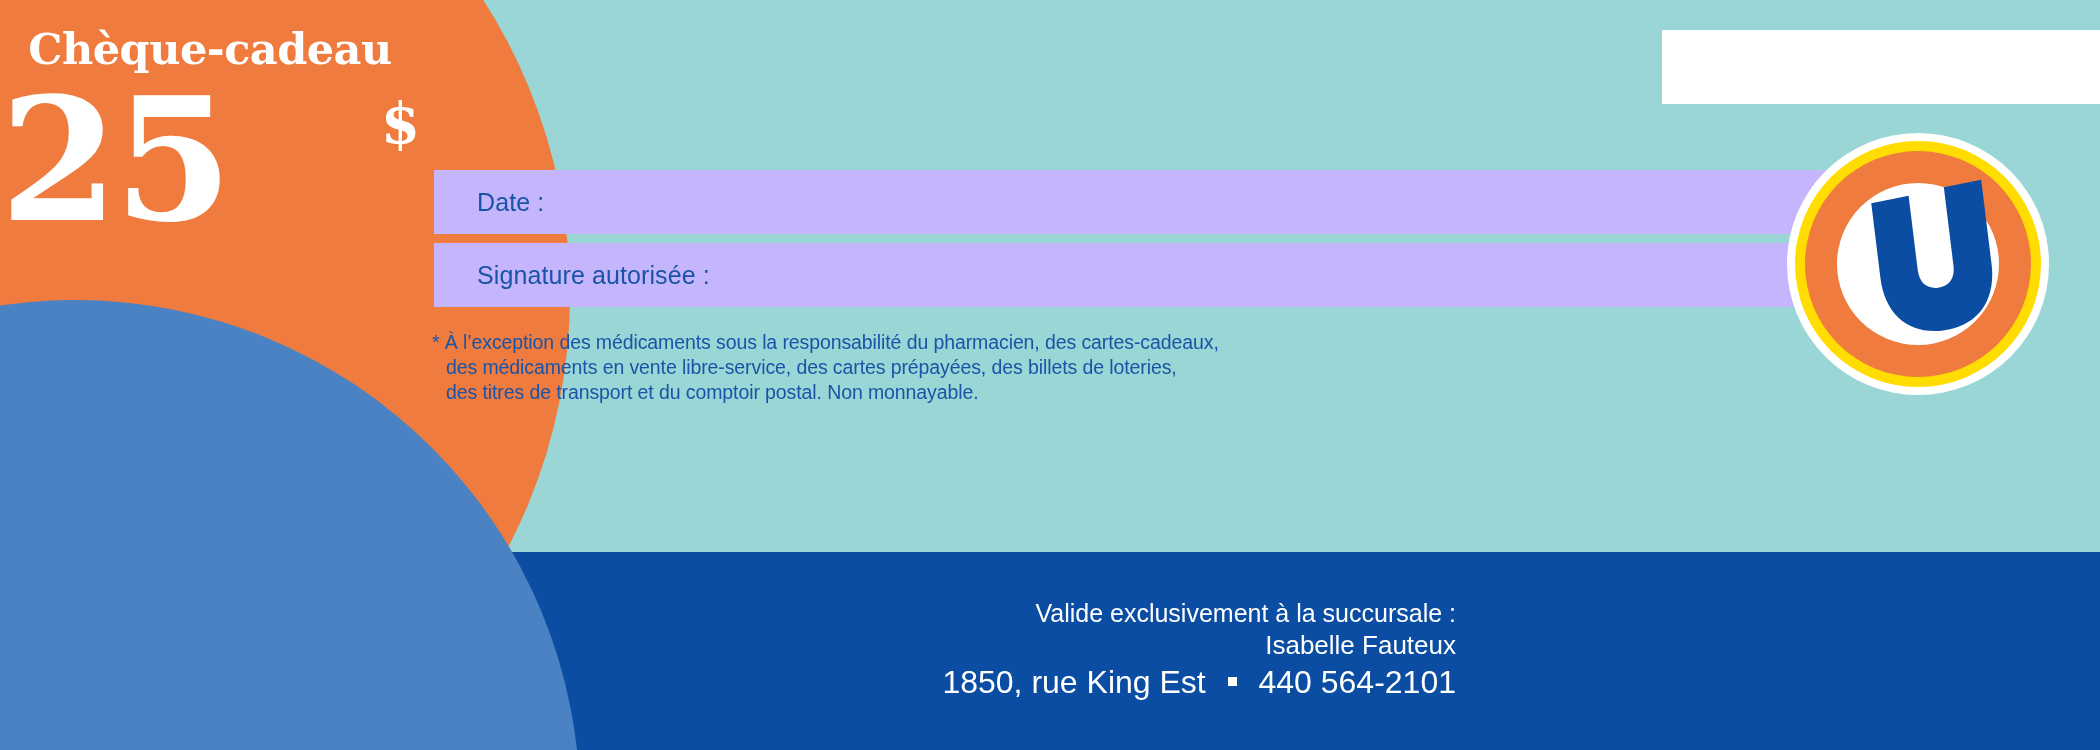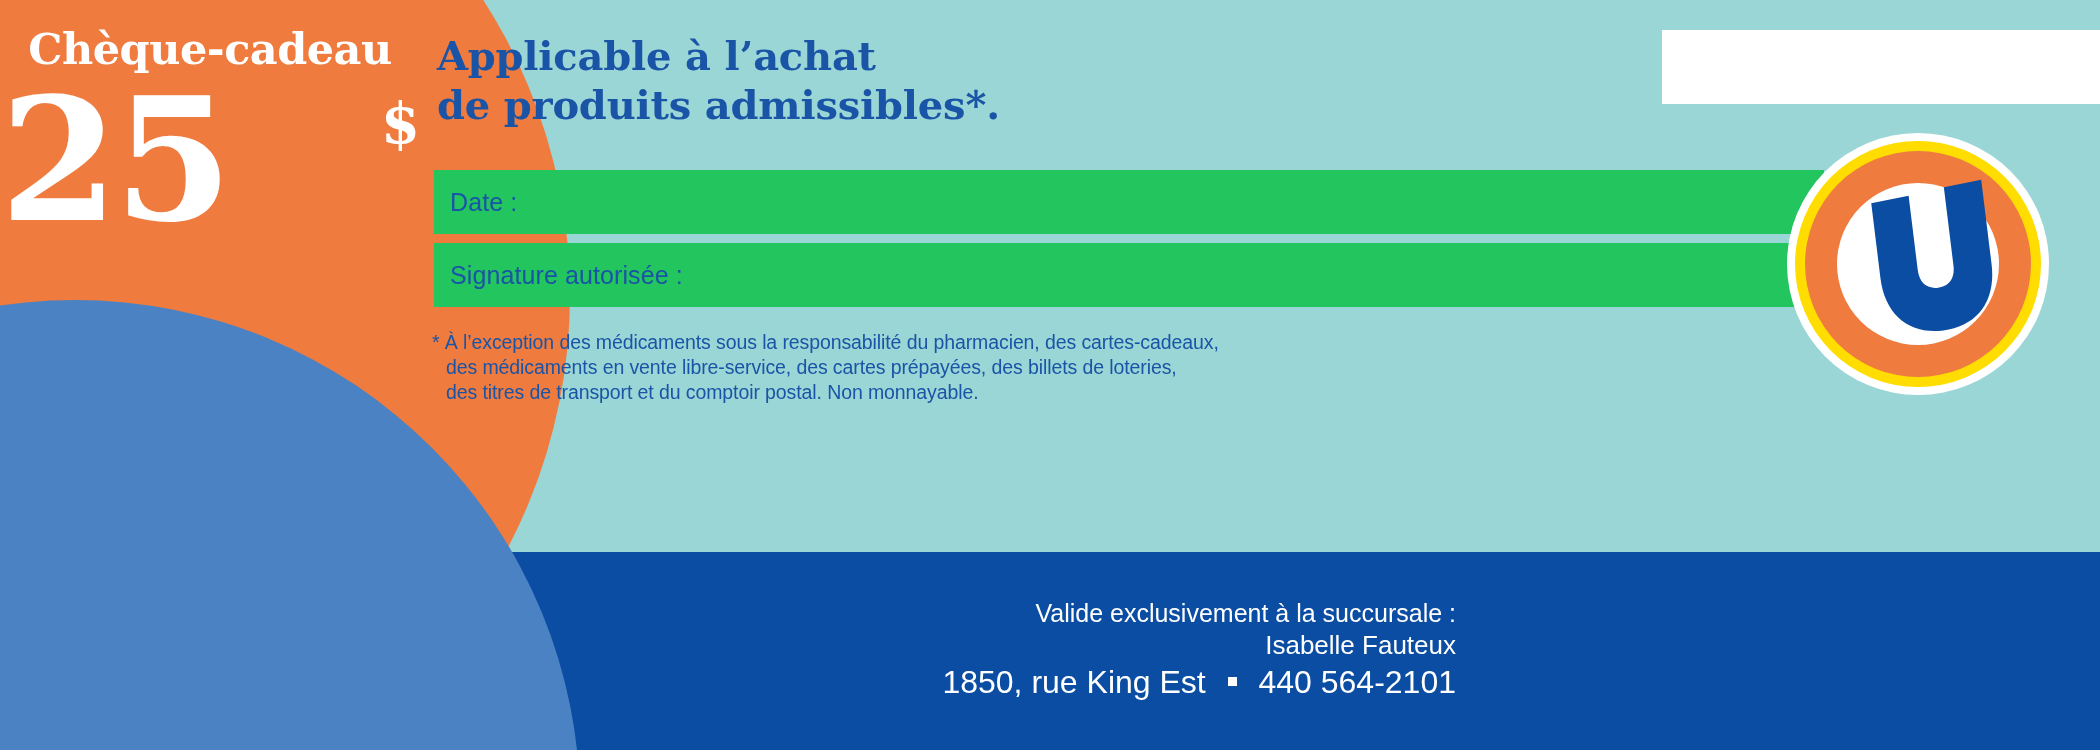--- a/index.html
+++ b/index.html
@@ -103,24 +103,25 @@
     width:438px; height:74px;
     background:#ffffff;
     z-index:6;
   }
 
   
   .field{
     position:absolute;
     left:434px;
     height:64px;
-    background:#22c55e;
+    background:#c4b5fd;
     z-index:6;
     display:flex;
     align-items:center;
+    padding-left:27px;
   }
   #field-date{ top:170px; width:1390px; }
   #field-signature{ top:243px; width:1390px; }
   .field-label{
     margin-left:16px;
     color:#1a54a6;
     font-family:"Liberation Sans", sans-serif;
     font-weight:400;
     font-size:25px;
     letter-spacing:0.1px;
@@ -192,24 +193,20 @@
   <div class="shape" id="blue-blob"></div>
 
   <div id="left-panel">
     <div id="cheque-title">Chèque-cadeau</div>
     <div id="amount-row">
       <span id="amount-value">25</span>
       <span id="amount-currency">$</span>
     </div>
   </div>
 
-  <div id="headline">
-    <span class="hl-line">Applicable à l’achat</span>
-    <span class="hl-line">de produits admissibles*.</span>
-  </div>
 
   <div id="serial-box"></div>
 
   <div class="field" id="field-date">
     <span class="field-label">Date :</span>
   </div>
   <div class="field" id="field-signature">
     <span class="field-label">Signature autorisée :</span>
   </div>
 

